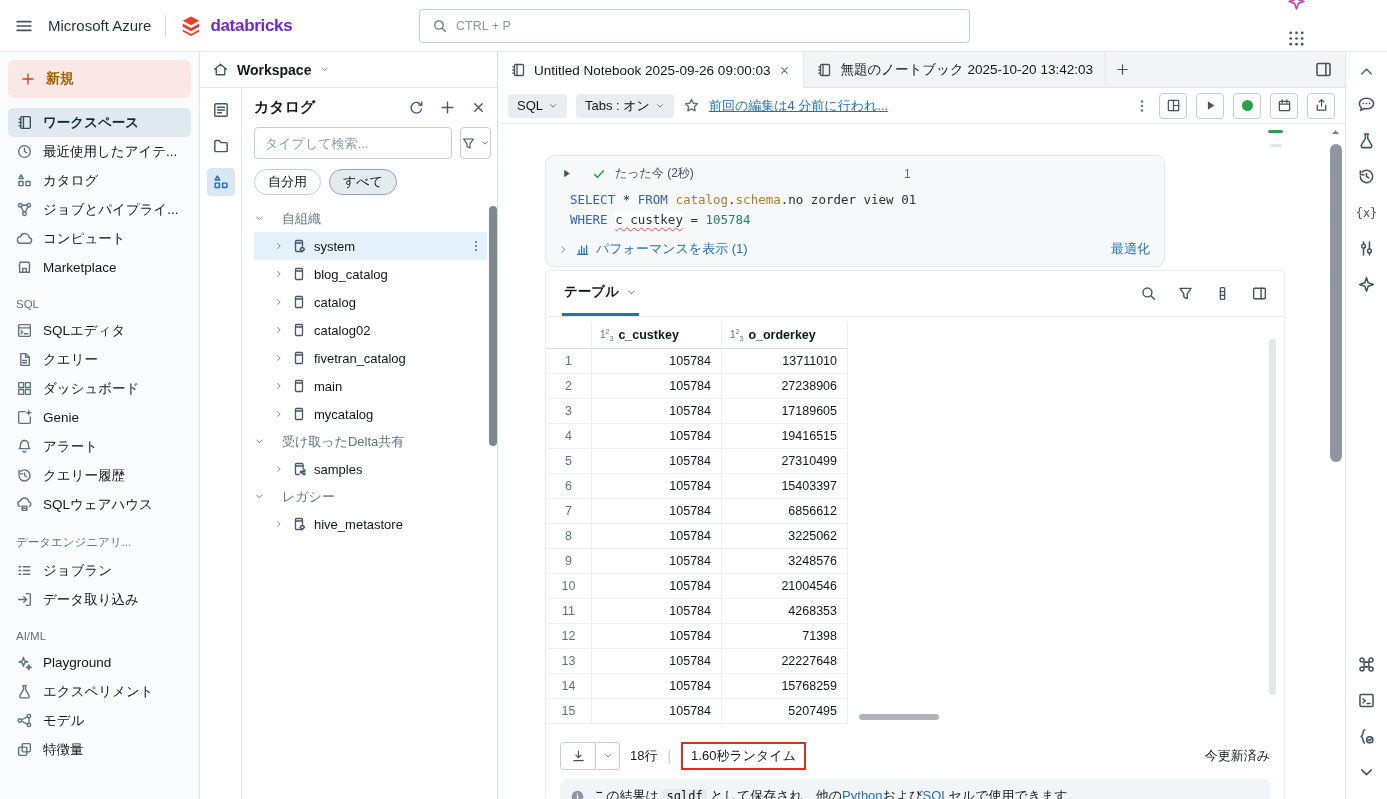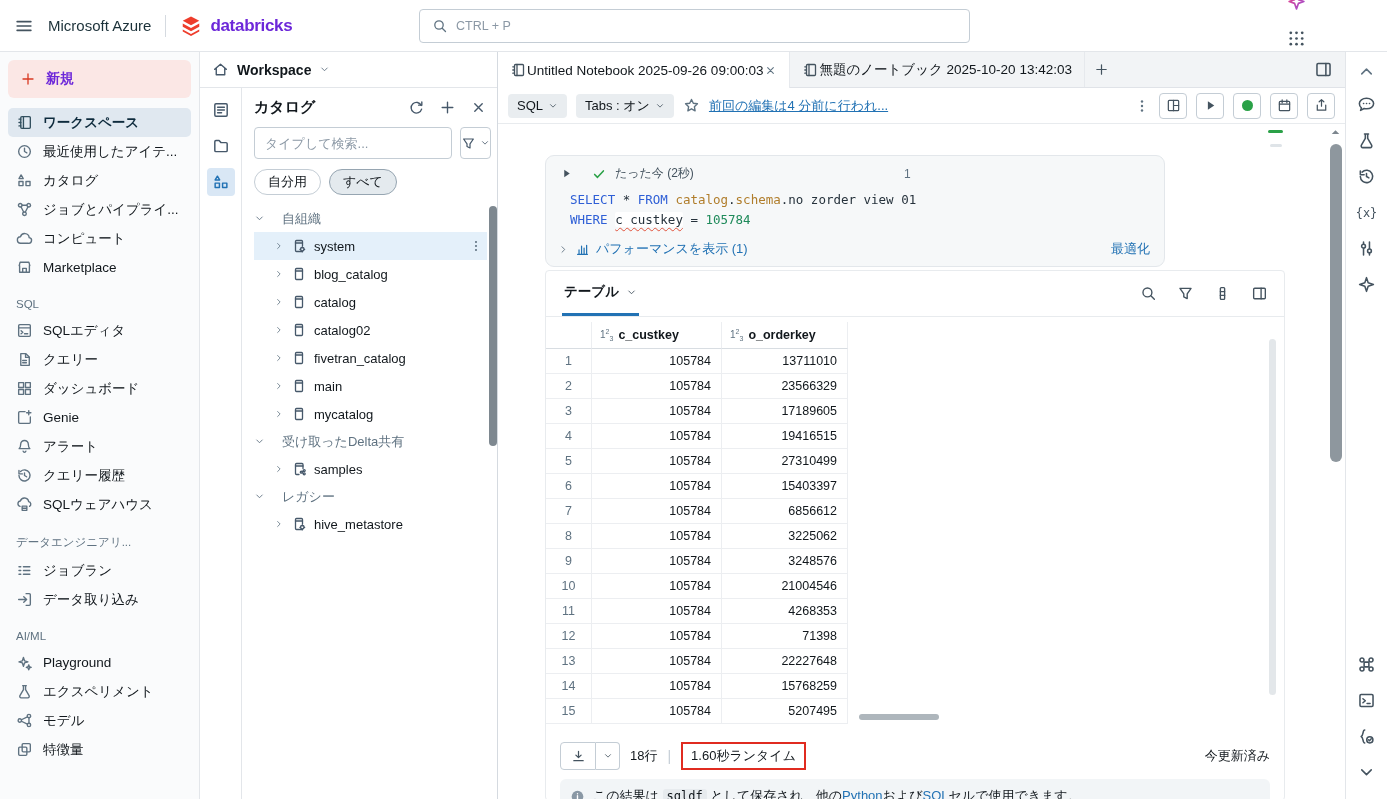--- a/index.html
+++ b/index.html
@@ -25,21 +25,21 @@
   .tb-wsname .ico { width:12px; height:12px; color:#5F7281; }
   .tb-ai { width:19px; height:19px; cursor:pointer; }
   .tb-grid { width:19px; height:19px; color:#44535F; cursor:pointer; }
   .tb-avatar { width:28px; height:28px; border-radius:50%; color:#fff; font-size:14px; font-weight:bold; display:flex; align-items:center; justify-content:center; cursor:pointer; }
 
   
   .cols { display:flex; height:747px; }
 
   
   .sidebar { width:200px; flex:none; background:#FAFBFC; border-right:1px solid #E3E6EA; padding:8px 8px 0 8px; overflow:hidden; }
-  .new-btn { display:flex; align-items:center; gap:10px; background:#FBE7E5; border:none; border-radius:6px; width:100%; height:38px; padding:0 12px; font-family:inherit; font-size:14px; font-weight:bold; color:#6d28d9; cursor:pointer; margin-bottom:10px; }
+  .new-btn { display:flex; align-items:center; gap:10px; background:#FBE7E5; border:none; border-radius:6px; width:100%; height:38px; padding:0 12px; font-family:inherit; font-size:14px; font-weight:bold; color:#a16207; cursor:pointer; margin-bottom:10px; }
   .new-btn .ico { width:16px; height:16px; color:#D93A23; }
   .nav-item { display:flex; align-items:center; gap:10px; height:29px; padding:0 8px; border-radius:5px; font-size:13.5px; color:#11171C; cursor:pointer; white-space:nowrap; overflow:hidden; }
   .nav-item .ico { width:17px; height:17px; color:#5F7281; }
   .nav-item.active { background:#E0E8F0; font-weight:bold; color:#0E2B3D; }
   .nav-item.active .ico { color:#33505F; }
   .nav-section { font-size:11.5px; color:#5F7281; padding:16px 8px 6px 8px; white-space:nowrap; }
 
   
   .wspanel { width:298px; flex:none; border-right:1px solid #D5DAE0; display:flex; flex-direction:column; background:#fff; }
   .ws-header { height:36px; flex:none; display:flex; align-items:center; gap:8px; padding:0 12px; border-bottom:1px solid #E3E6EA; }
@@ -69,21 +69,21 @@
   .tree-item { display:flex; align-items:center; gap:7px; height:28px; padding-left:20px; font-size:13px; cursor:pointer; position:relative; }
   .tree-item .chev { width:10px; height:10px; color:#5F7281; }
   .tree-item .tico { width:16px; height:16px; color:#46586A; }
   .tree-item.sel { background:#E4F0FA; margin-left:-12px; padding-left:32px; margin-right:-10px; }
   .tree-item .kebab { width:14px; height:14px; color:#5F7281; position:absolute; right:14px; }
   .tree-scroll { position:absolute; right:0; top:118px; width:8px; height:240px; background:#7E8890; border-radius:4px; cursor:pointer; }
 
   
   .main { flex:1; min-width:0; display:flex; flex-direction:column; background:#fff; position:relative; }
   .tabstrip { height:36px; flex:none; background:#F2F4F6; border-bottom:1px solid #E0E3E8; display:flex; align-items:stretch; }
-  .nbtab { display:flex; align-items:center; gap:1px; padding:0 12px; font-size:13.5px; color:#11171C; white-space:nowrap; cursor:pointer; border-right:1px solid #E6E9ED; }
+  .nbtab { display:flex; align-items:center; gap:8px; padding:0 12px; font-size:13.5px; color:#11171C; white-space:nowrap; cursor:pointer; border-right:1px solid #E6E9ED; }
   .nbtab .nico { width:16px; height:16px; color:#44535F; }
   .nbtab .x { width:13px; height:13px; color:#5F7281; }
   .nbtab.active { background:#fff; margin-bottom:-1px; }
   .tab-plus { width:34px; display:flex; align-items:center; justify-content:center; color:#44535F; cursor:pointer; }
   .tab-plus .ico { width:15px; height:15px; }
   .tabstrip-right { margin-left:auto; display:flex; align-items:center; padding-right:12px; }
   .ts-panel { width:19px; height:19px; color:#44535F; cursor:pointer; }
 
   .nbtoolbar { height:36px; flex:none; background:#fff; border-bottom:1px solid #E8EBEE; display:flex; align-items:center; padding:0 10px; gap:9px; }
   .nt-pill { background:#E9EDF0; border-radius:4px; height:24px; padding:0 9px; font-size:13px; display:flex; align-items:center; gap:5px; cursor:pointer; }
@@ -875,21 +875,21 @@
               <span class="rt-cell c-b">
                 <span class="val">13711010</span>
               </span>
             </div>
             <div class="rt-row">
               <span class="rt-cell c-num">2</span>
               <span class="rt-cell c-a">
                 <span class="val">105784</span>
               </span>
               <span class="rt-cell c-b">
-                <span class="val">23566329</span>
+                <span class="val">27238906</span>
               </span>
             </div>
             <div class="rt-row">
               <span class="rt-cell c-num">3</span>
               <span class="rt-cell c-a">
                 <span class="val">105784</span>
               </span>
               <span class="rt-cell c-b">
                 <span class="val">17189605</span>
               </span>

